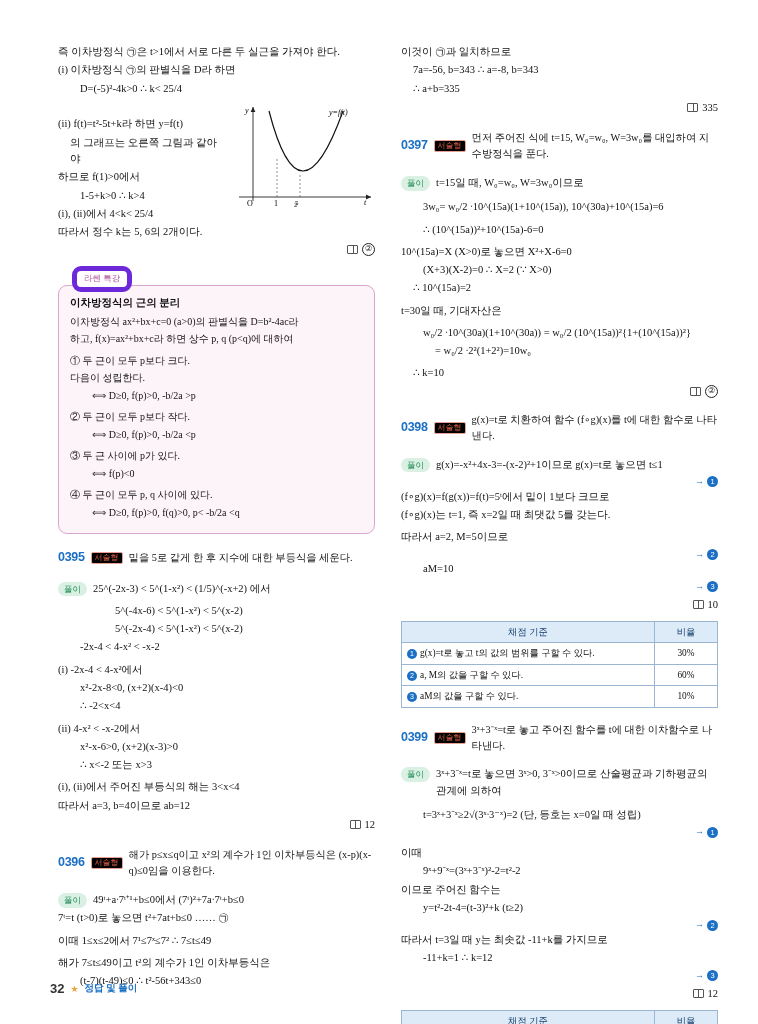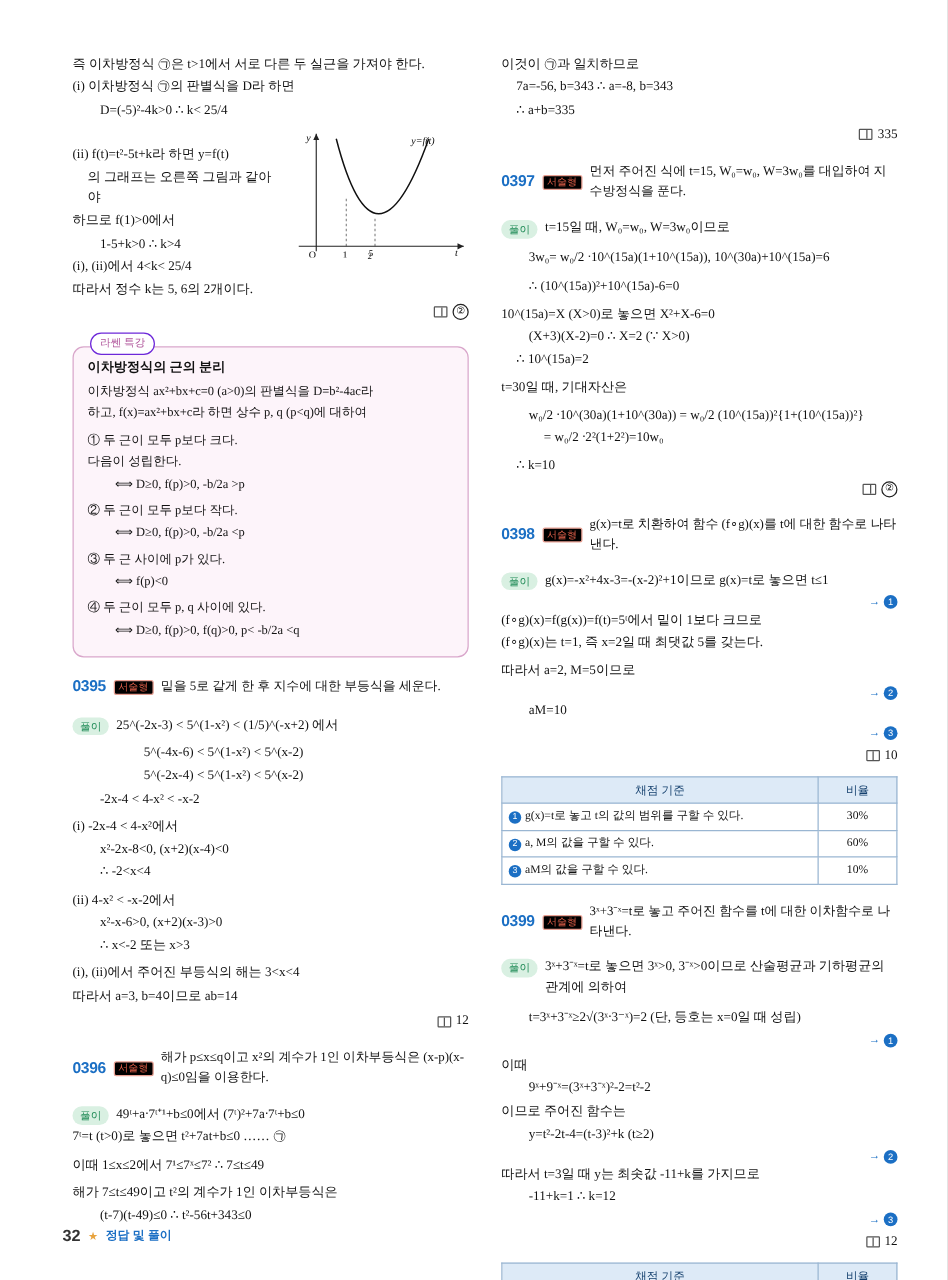--- a/index.html
+++ b/index.html
@@ -71,21 +71,21 @@
     display:inline-block;width:11px;height:11px;border-radius:50%;
     background:#1b6fc4;color:#fff;font-size:7.5px;line-height:11px;text-align:center;
     font-family:"Liberation Sans", sans-serif;
   }
   .steparrow{font-size:9px;color:#1b6fc4;}
 
   
   .special-wrap{margin:10px 0 6px 0;position:relative;}
   .special-tab{
     display:inline-flex;align-items:center;gap:4px;
-    background:#fff;border:1px solid #6d28d9;border-radius:9px;
+    background:#fff;border:5px solid #6d28d9;border-radius:9px;
     color:#b0559b;font-size:8.5px;font-family:Liberation Serif, serif;
     padding:1px 7px;margin-left:14px;position:relative;z-index:2;
   }
   .special-box{
     border:1px solid #d9a7cb;background:#fdf4fa;border-radius:9px;
     padding:9px 11px 11px 11px;margin-top:-7px;font-size:10px;
   }
   .special-title{font-weight:bold;font-size:10.5px;margin-bottom:3px;}
 
   
@@ -196,21 +196,21 @@
         </div>
       </div>
       <div class="ln ind2">-2x-4 &lt; 4-x² &lt; -x-2</div>
       <div class="ln mt6">(i) -2x-4 &lt; 4-x²에서</div>
       <div class="ln ind2">x²-2x-8&lt;0,    (x+2)(x-4)&lt;0</div>
       <div class="ln ind2">∴ -2&lt;x&lt;4</div>
       <div class="ln mt6">(ii) 4-x² &lt; -x-2에서</div>
       <div class="ln ind2">x²-x-6&gt;0,    (x+2)(x-3)&gt;0</div>
       <div class="ln ind2">∴ x&lt;-2 또는 x&gt;3</div>
       <div class="ln mt6">(i), (ii)에서 주어진 부등식의 해는    3&lt;x&lt;4</div>
-      <div class="ln">따라서 a=3, b=4이므로    ab=14</div>
+      <div class="ln">따라서 a=3, b=4이므로    ab=12</div>
       <div class="ansline">
         <span class="bookicon"></span>
         <span>12</span>
       </div>
 
       <div class="prob">
         <span class="prob-num">0396</span>
         <span class="tag">서술형</span>
         <span class="prob-text">해가 p≤x≤q이고 x²의 계수가 1인 이차부등식은 (x-p)(x-q)≤0임을 이용한다.</span>
       </div>

